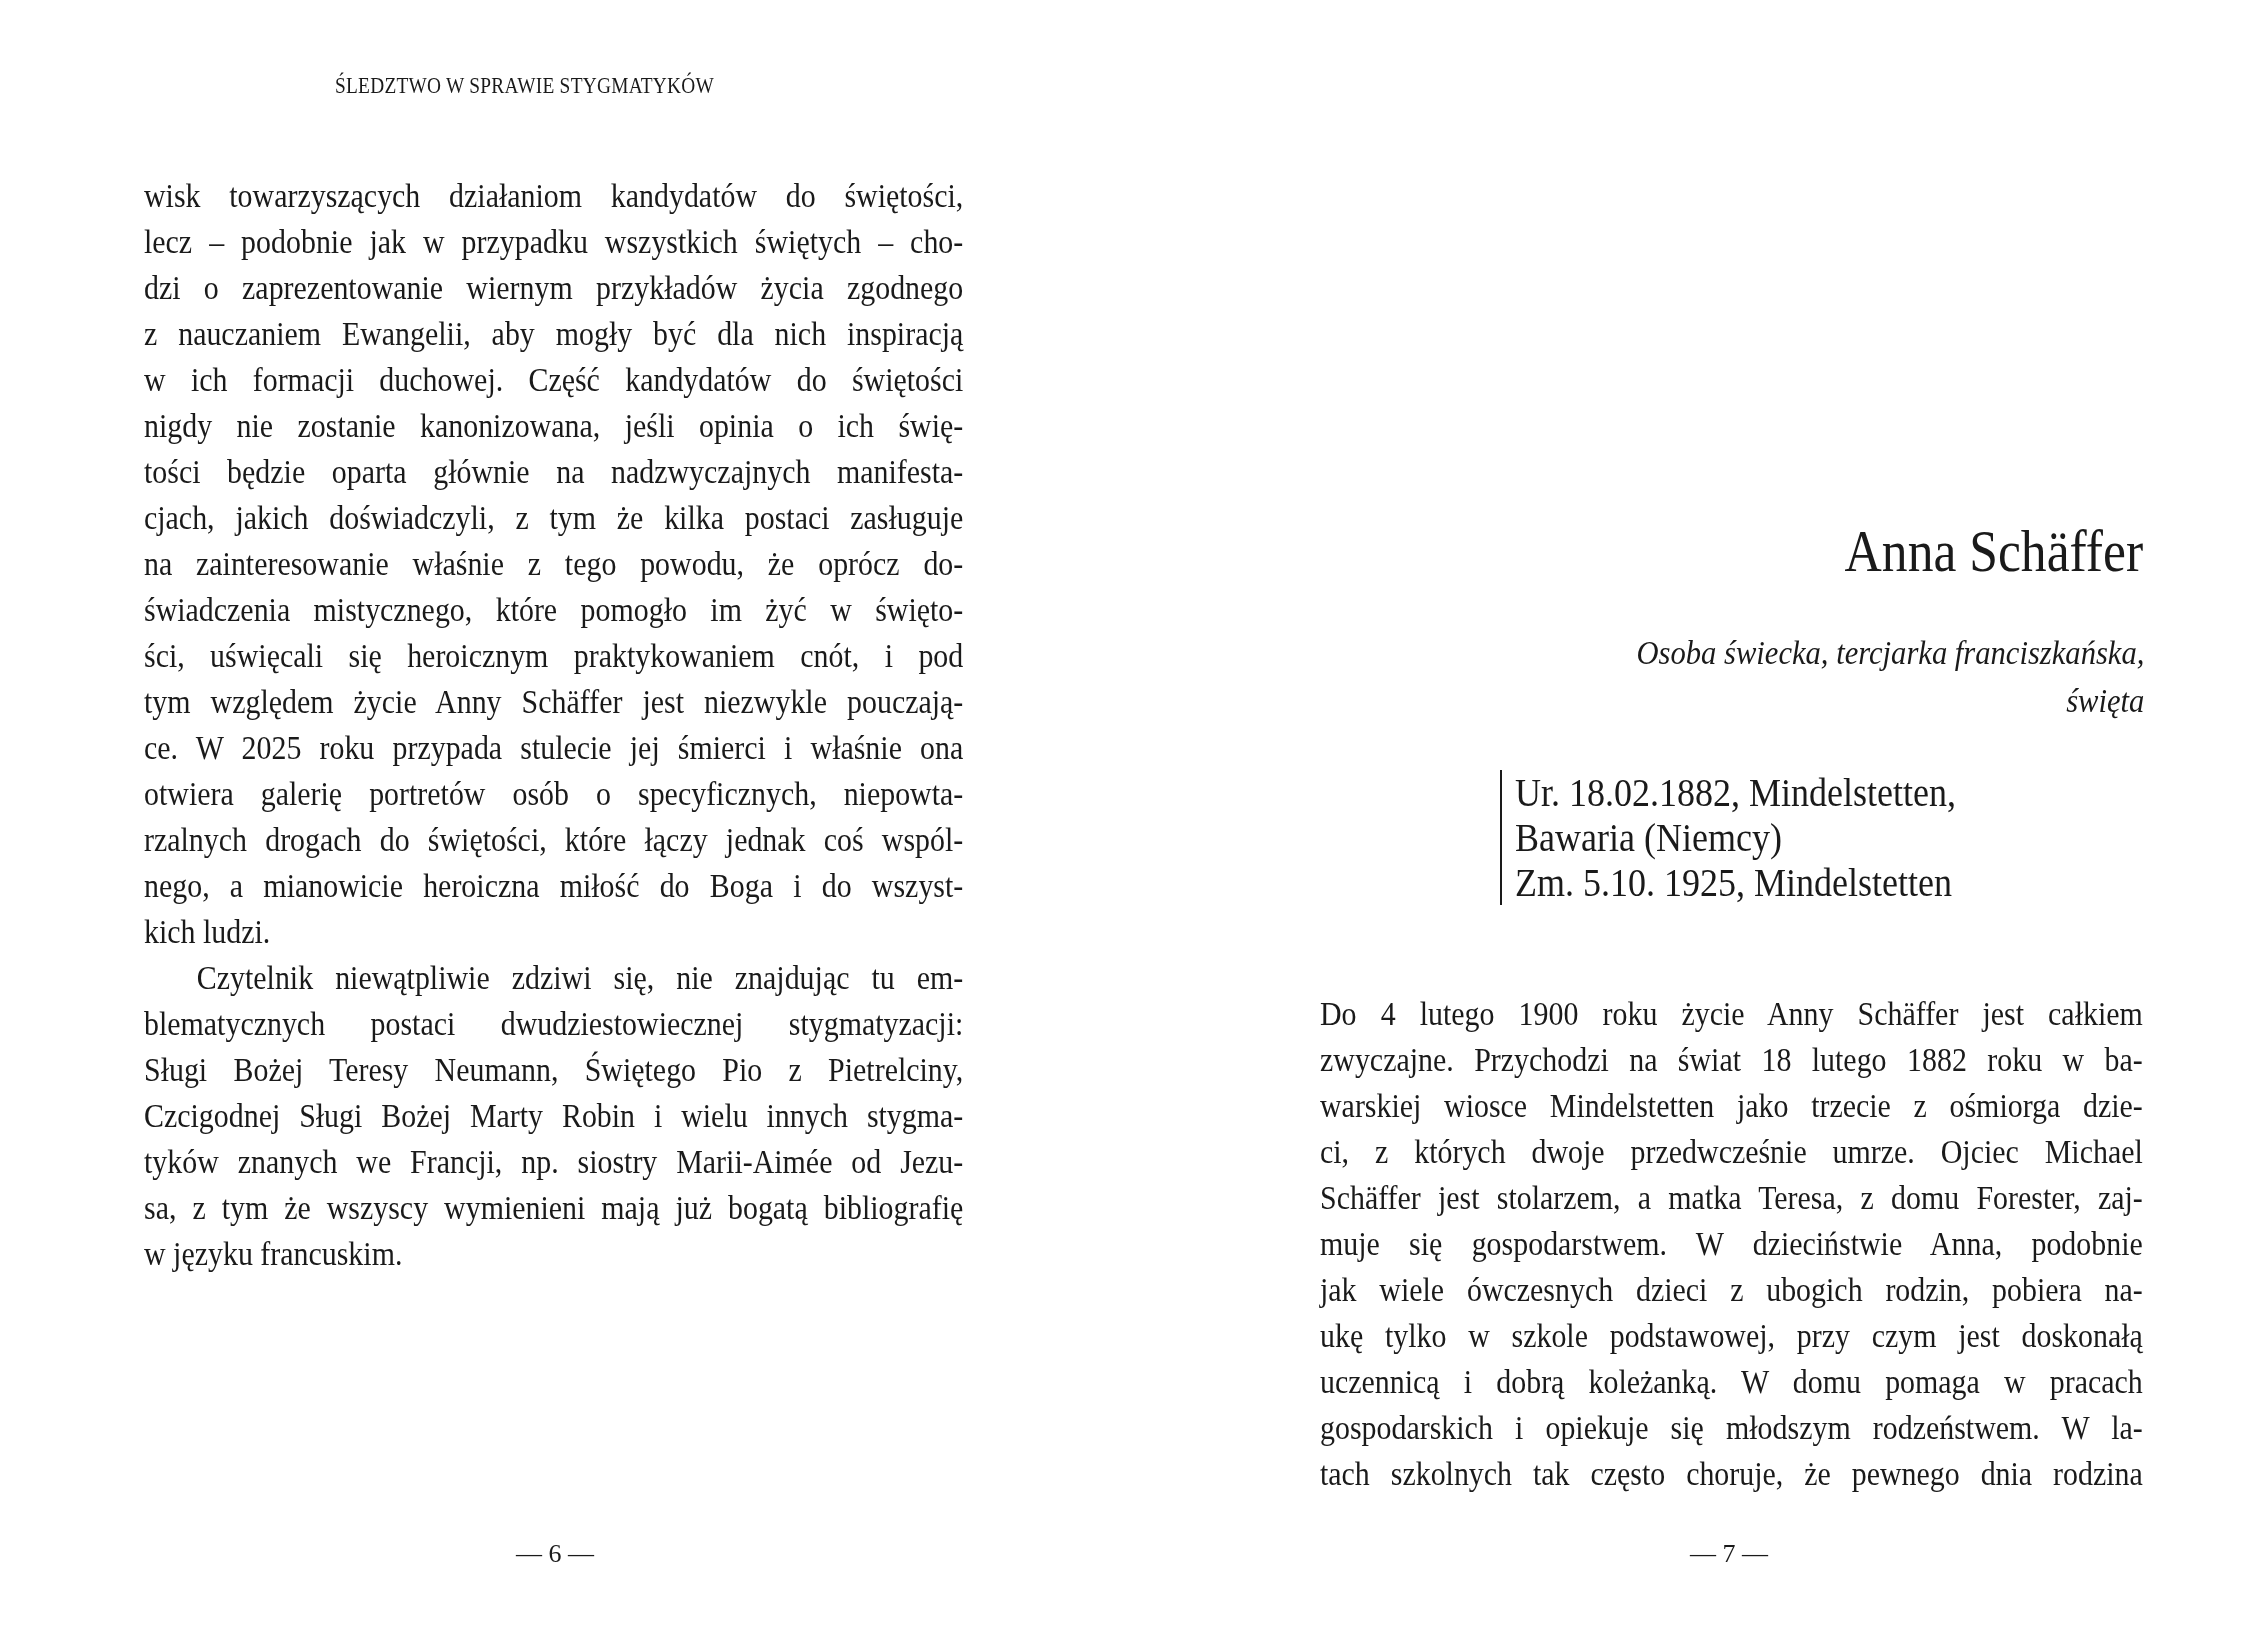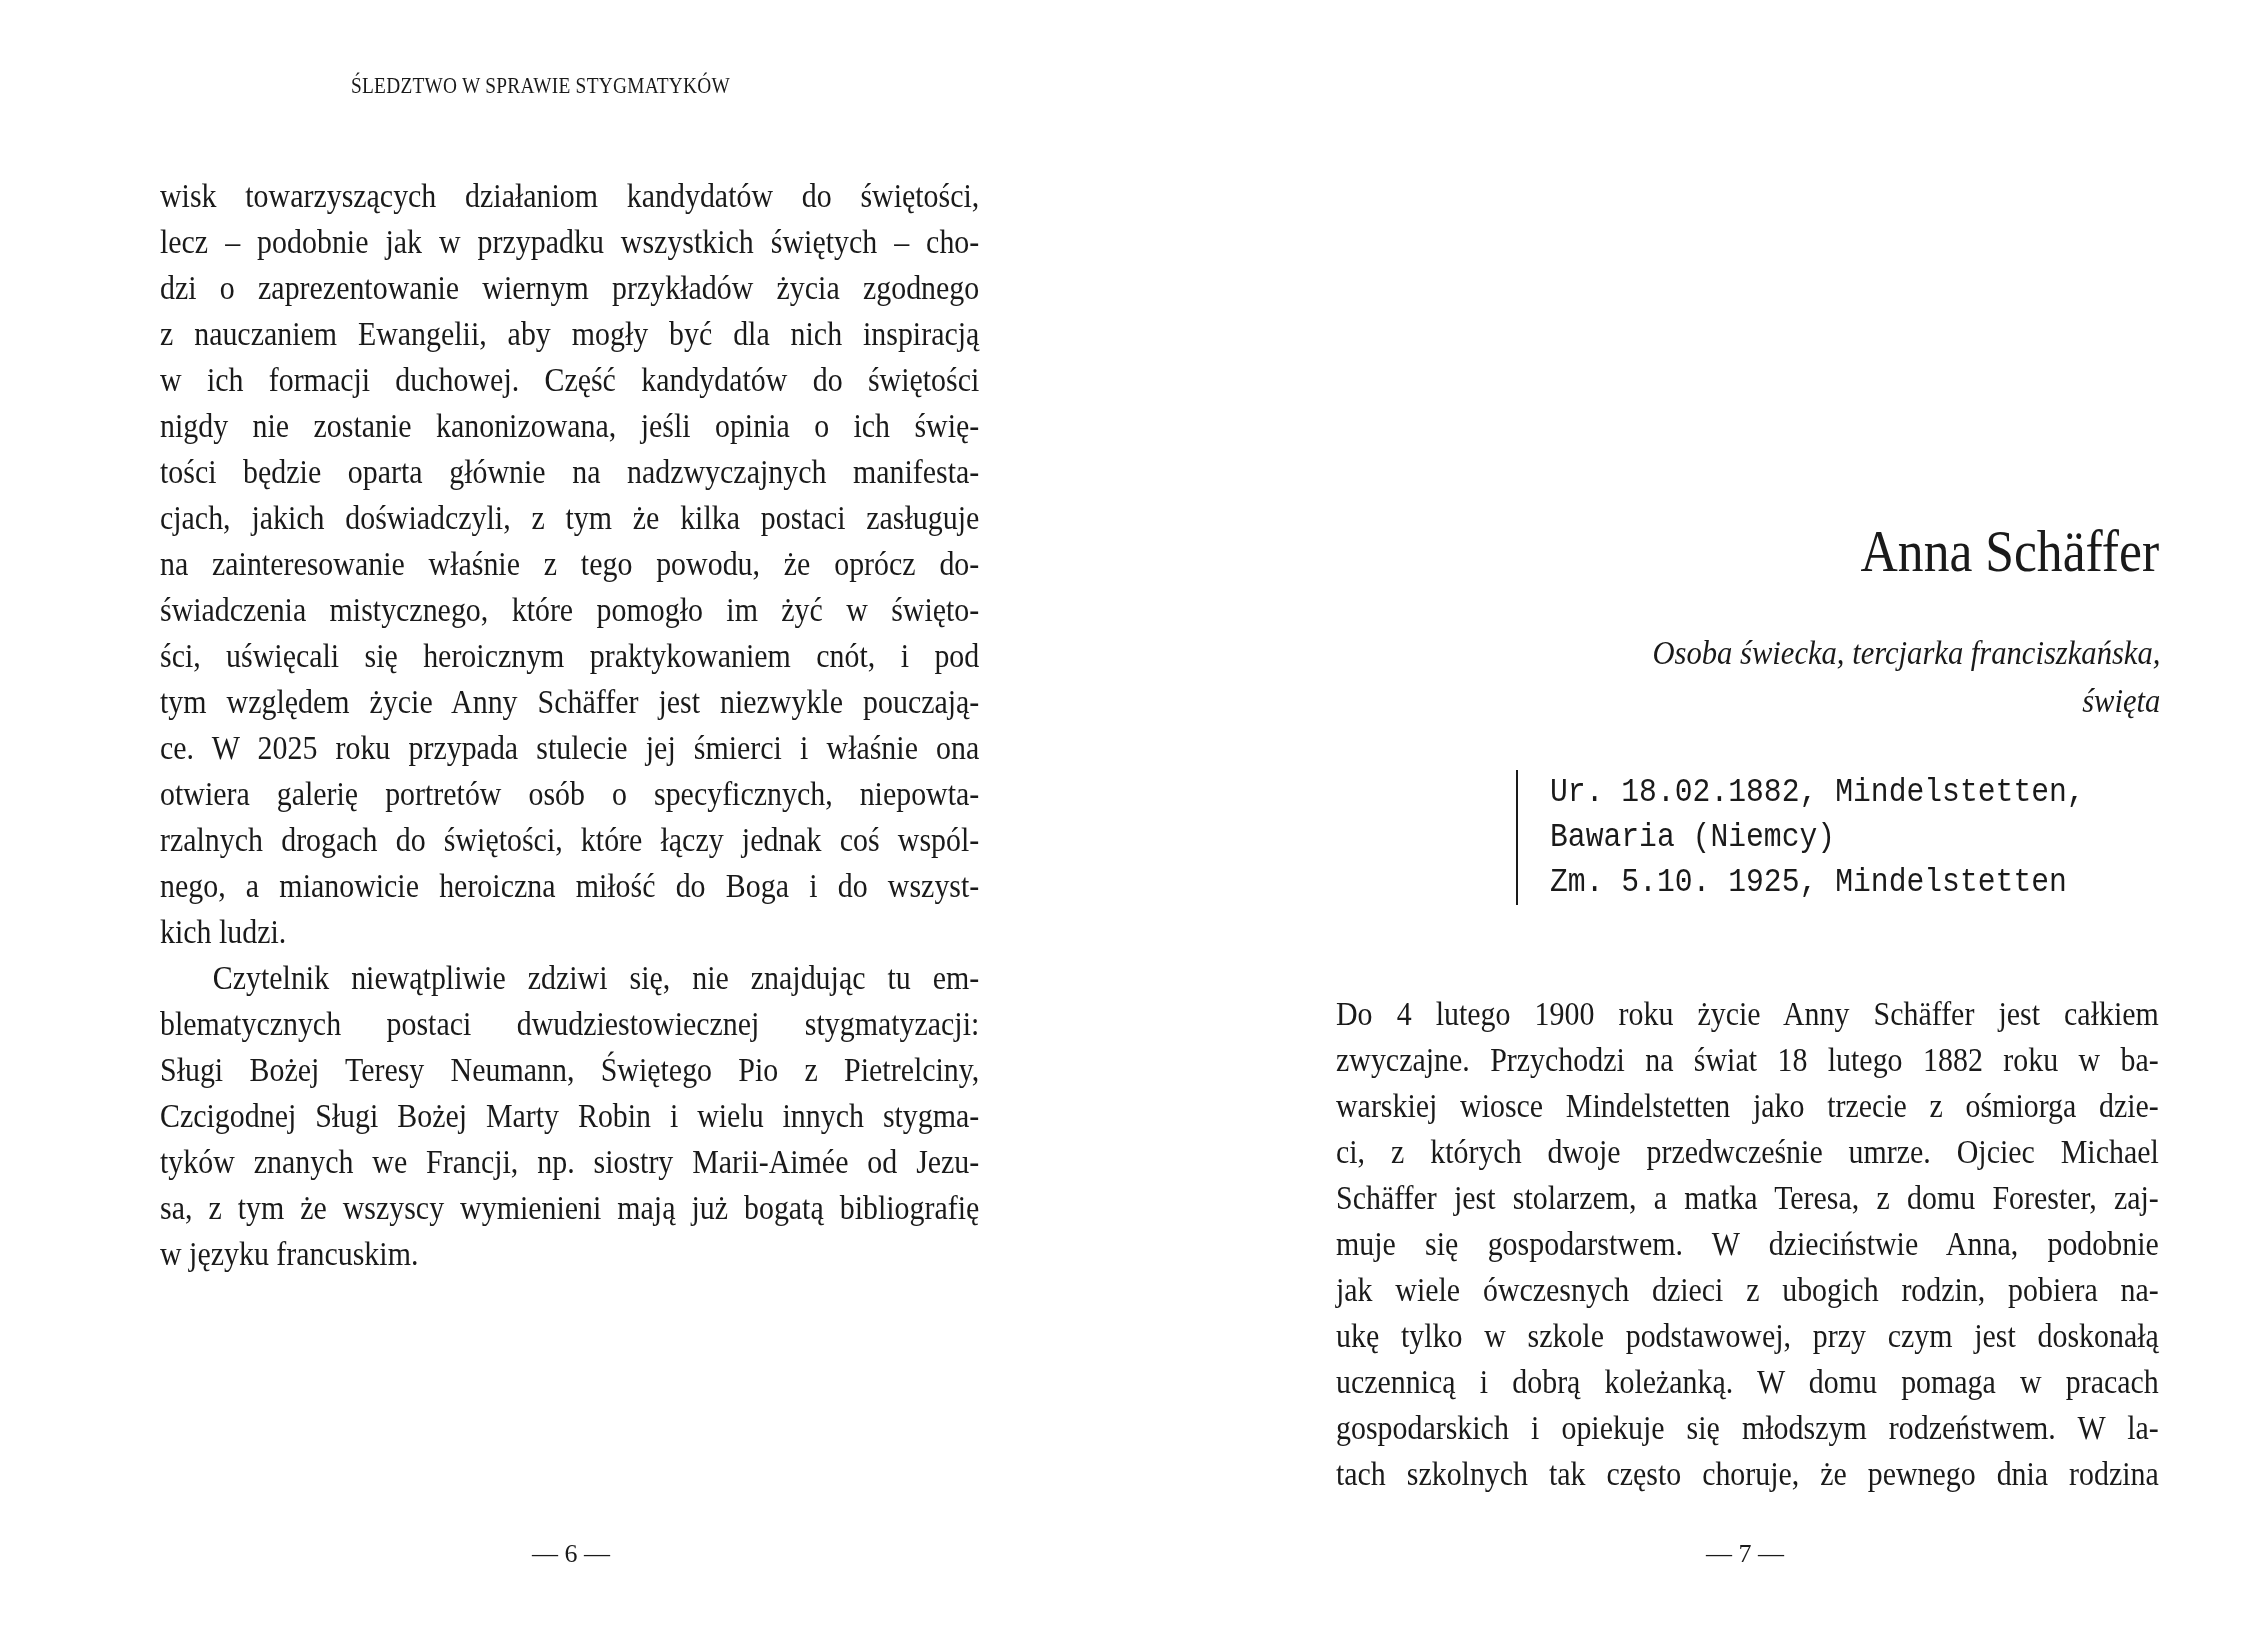--- a/index.html
+++ b/index.html
@@ -1,18 +1,18 @@
 <!DOCTYPE html>
 <html style="font-size:11px"><head>
 <meta charset="utf-8">
 <style>
   html, body { margin:0; padding:0; background:#ffffff; }
   body { width:2250px; height:1647px; position:relative; overflow:hidden;
          font-family:"Liberation Serif", "DejaVu Serif", serif; color:#1a1a1a; }
-  .page { position:absolute; top:0; height:1647px;margin-left:16px; }
+  .page { position:absolute; top:0; height:1647px; }
   .page-left { left:0; width:1125px; }
   .page-right { left:1146px; width:1125px; }
 
   .running-head { position:absolute; left:335px; top:73px; font-size:22.5px;
                   letter-spacing:0.3px; transform:scaleX(0.86); transform-origin:left top;
                   white-space:nowrap; }
 
   .body-text { position:absolute; font-size:34px; line-height:46px; }
   .body-text .line { display:block; white-space:nowrap; text-align:justify;
                      text-align-last:justify; height:46px; transform-origin:left top; }
@@ -23,21 +23,21 @@
   .right-body { left:174px; top:991px; width:823px; }
 
   .chapter-title { position:absolute; right:128px; top:517px; font-size:60px;
                    white-space:nowrap; transform:scaleX(0.86); transform-origin:right top; }
   .subtitle { position:absolute; right:127px; top:629px; font-size:34px; font-style:italic;
               text-align:right; line-height:48px; white-space:nowrap;
               transform:scaleX(0.9); transform-origin:right top; }
   .subtitle .line { display:block; }
 
   .info-block { position:absolute; left:354px; top:770px; border-left:2.7px solid #1a1a1a;
-                padding-left:32px; font-size:33px; line-height:45px;font-family:Liberation Mono, monospace; }
+                padding-left:13px; font-size:40px; line-height:45px; }
   .info-block .line { display:block; white-space:nowrap; transform:scaleX(0.9); transform-origin:left top; }
 
   .folio { position:absolute; top:1539px; font-size:26px; white-space:nowrap; }
   .folio-left { left:516px; }
   .folio-right { left:544px; }
 
   .sq { transform:scaleX(0.88); }
 </style>
 </head>
 <body>

